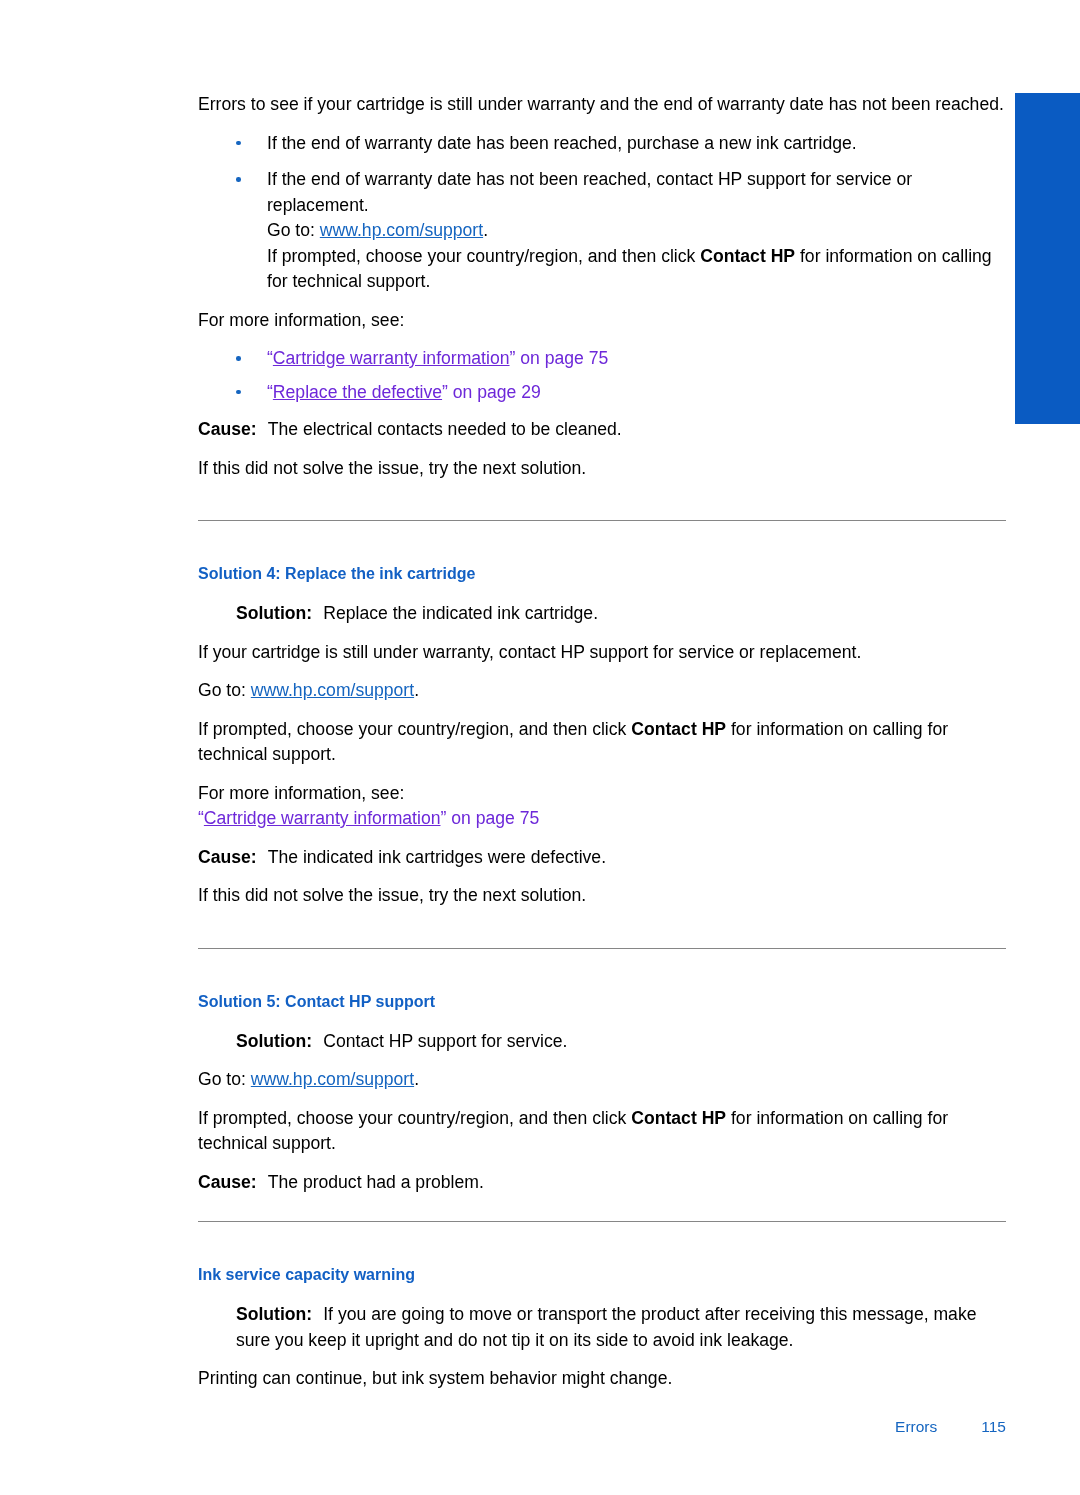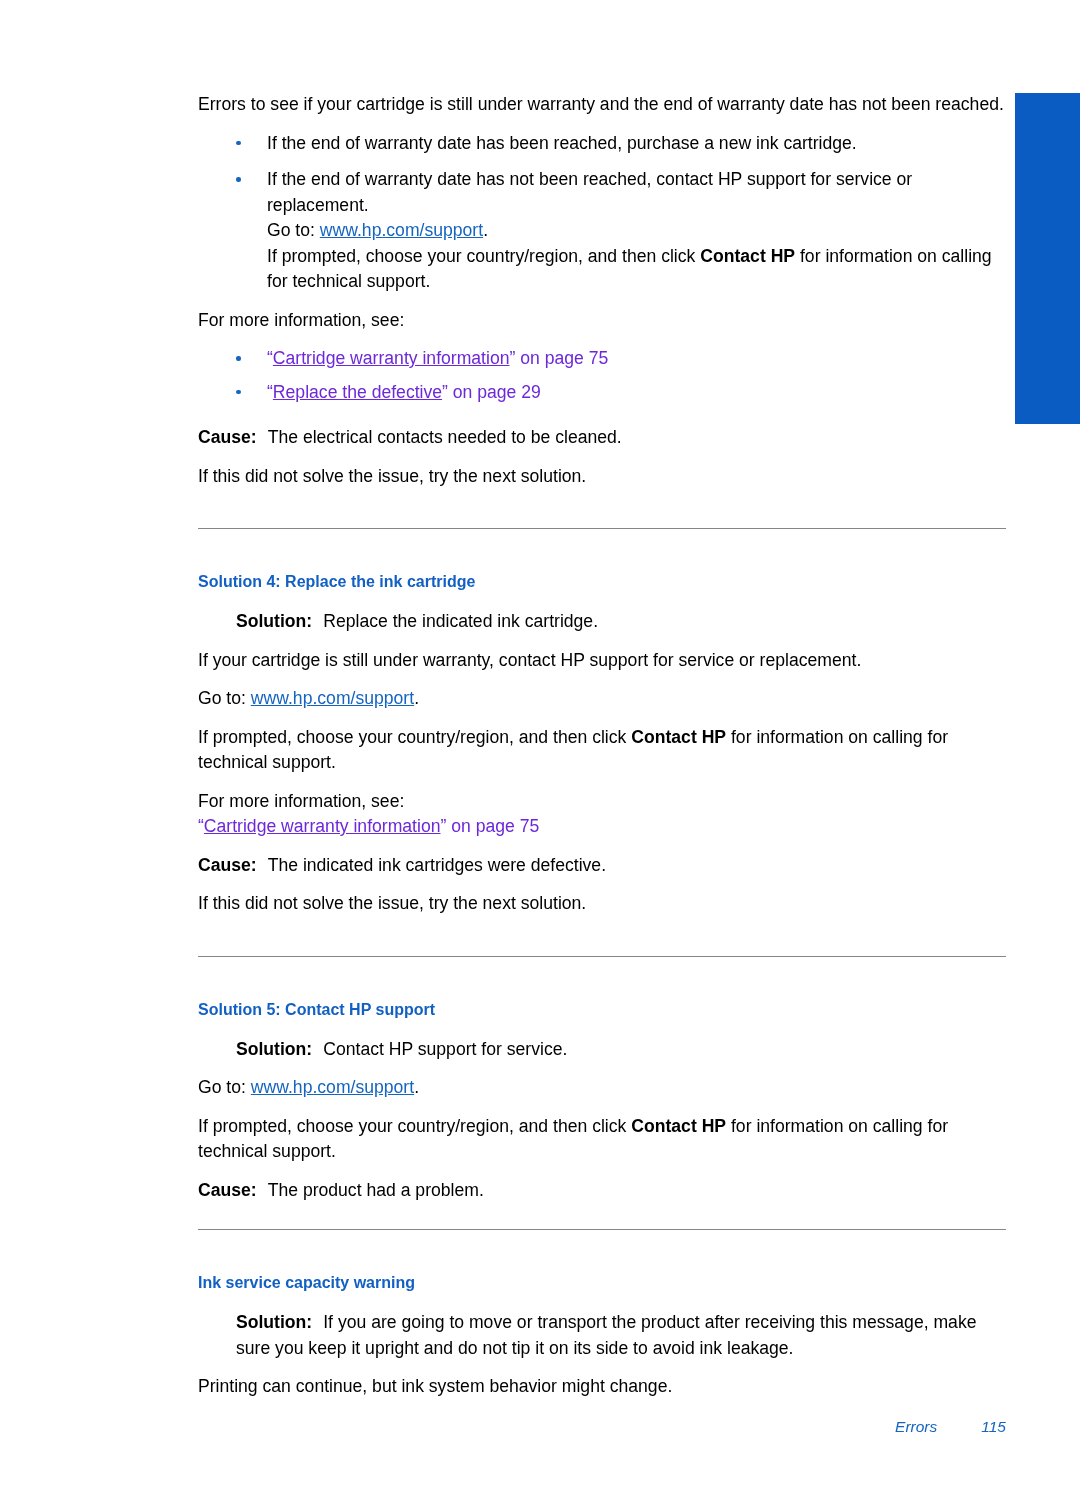--- a/index.html
+++ b/index.html
@@ -133,21 +133,20 @@
   
   .footer {
     position: absolute;
     left: 198px;
     top: 1418px;
     width: 808px;
     text-align: right;
     color: #1565C0;
     font-size: 15.5px;
     font-weight: normal;
-    font-style: italic;
   }
   .footer .chapter { margin-right: 44px; }
   .footer .pageno { }
 </style>
 </head>
 <body>
 
 <div class="page">
 
   <div class="side-tab">
@@ -184,21 +183,21 @@
         <li>
           <span class="bullet-dot"></span>
           <a class="xref" href="#"><span>“</span><u>Cartridge warranty information</u><span>”</span><span> on page 75</span></a>
         </li>
         <li>
           <span class="bullet-dot"></span>
           <a class="xref" href="#"><span>“</span><u>Replace the defective</u><span>”</span><span> on page 29</span></a>
         </li>
       </ul>
 
-      <div class="labeled body-text ind0" style="margin-top:20px">
+      <div class="labeled body-text ind0" style="margin-top:12px">
         <span class="lbl">Cause:</span><span class="gap"></span><span>The electrical contacts needed to be cleaned.</span>
       </div>
 
       <p class="body-text ind0">If this did not solve the issue, try the next solution.</p>
     </div>
 
     <div class="spacer-before-rule"></div>
     <hr class="rule">
     <div class="spacer-after-rule"></div>
 

